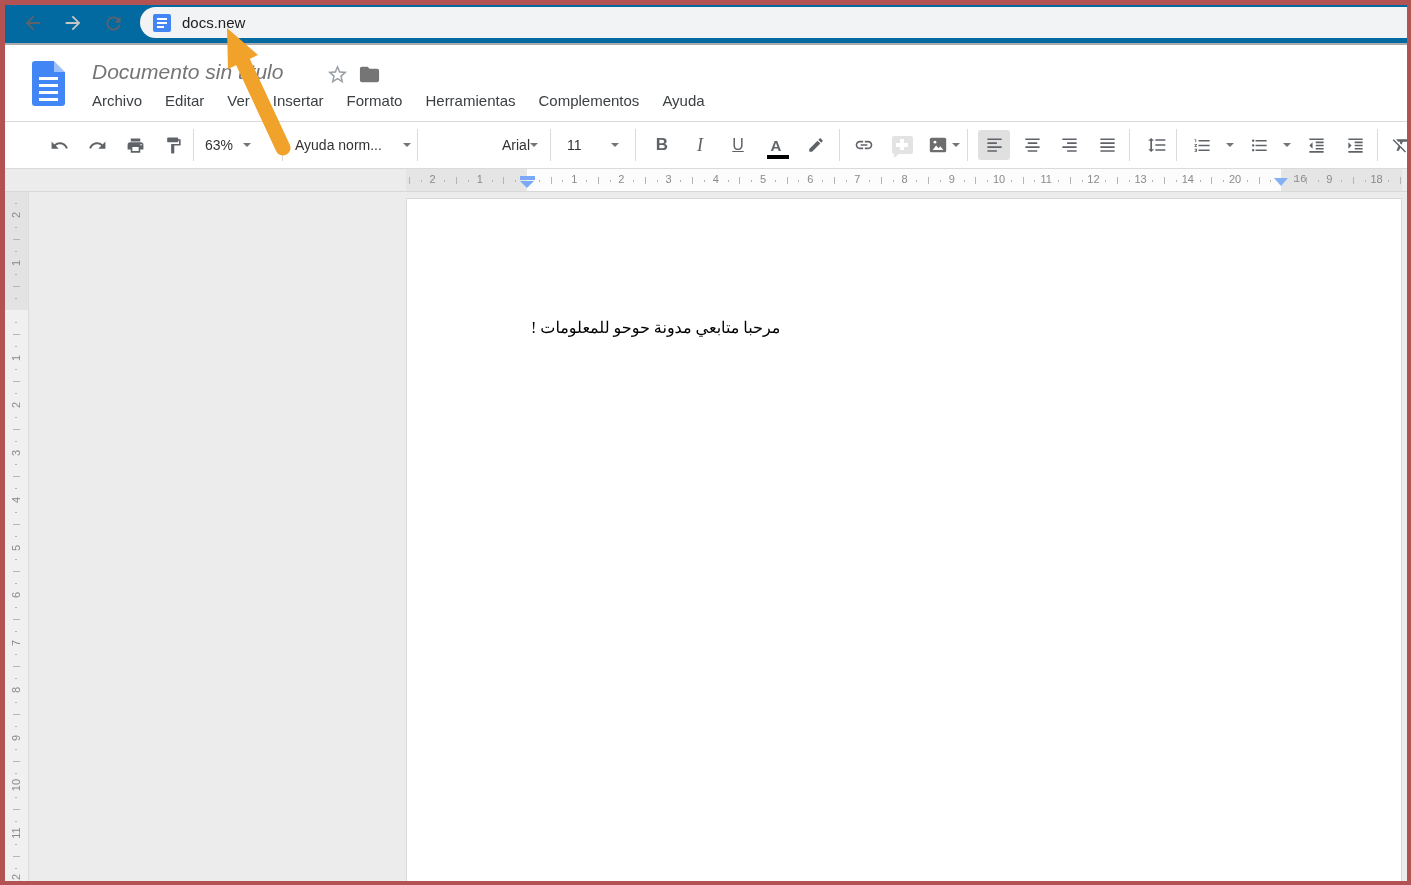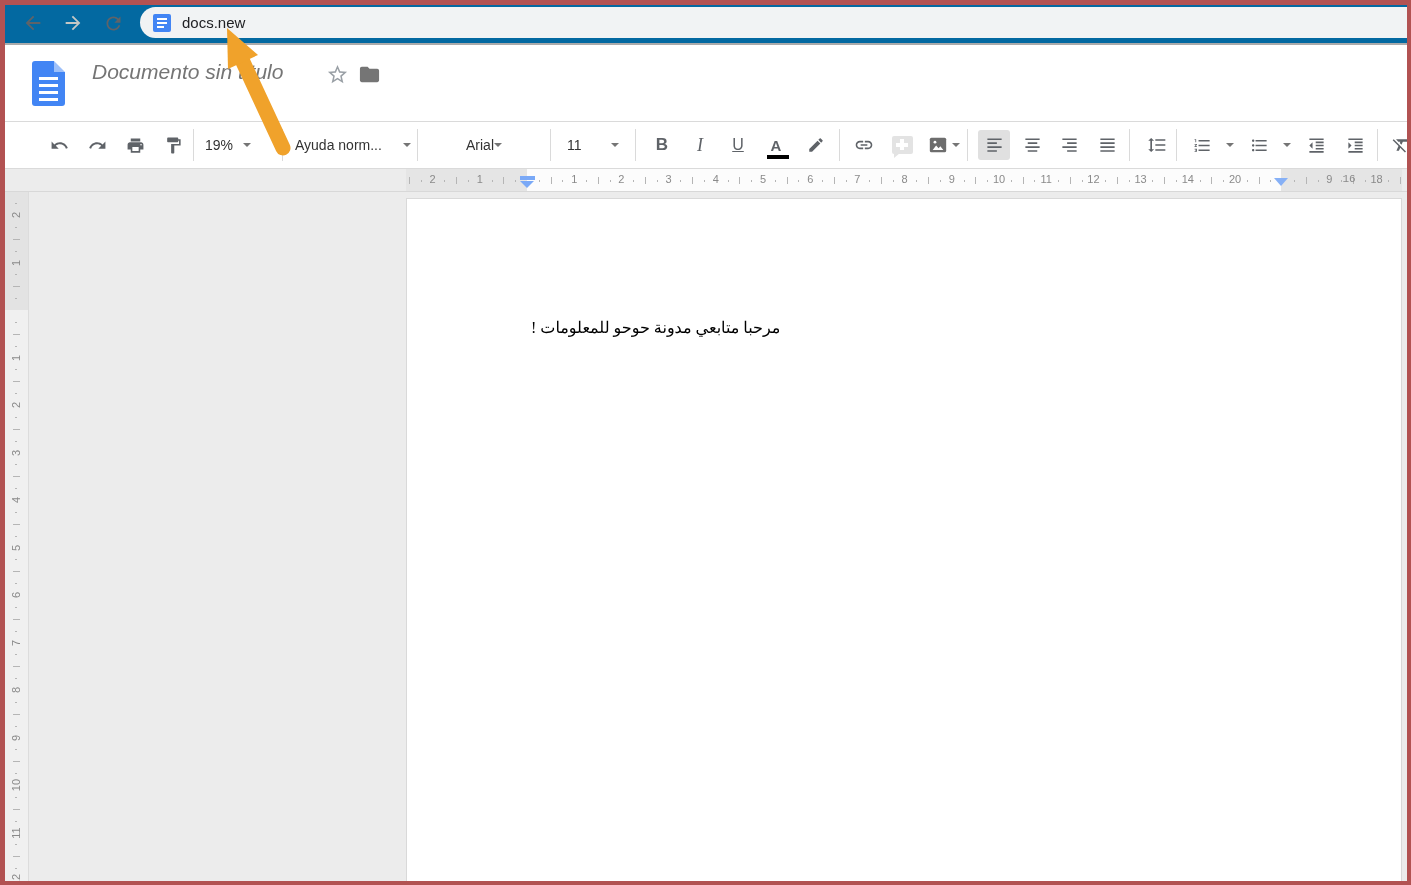--- a/index.html
+++ b/index.html
@@ -113,20 +113,30 @@
   <div class="hdr-ic" style="left:321px;top:58px">
     <svg class="mi" width="23" height="23" viewBox="0 0 24 24" fill="#9aa0a6">
           <path d="M22 9.24l-7.19-.62L12 2 9.19 8.63 2 9.24l5.46 4.73L5.82 21 12 17.27 18.18 21l-1.63-7.03L22 9.24zM12 15.4l-3.76 2.27 1-4.28-3.32-2.88 4.38-.38L12 6.1l1.71 4.04 4.38.38-3.32 2.88 1 4.28L12 15.4z"></path>
         </svg>
   </div>
   <div class="hdr-ic" style="left:353px;top:58px">
     <svg class="mi" width="23" height="23" viewBox="0 0 24 24" fill="#757575">
           <path d="M10 4H4c-1.1 0-1.99.9-1.99 2L2 18c0 1.1.9 2 2 2h16c1.1 0 2-.9 2-2V8c0-1.1-.9-2-2-2h-8l-2-2z"></path>
         </svg>
   </div>
+  <div class="menu-row">
+    <span>Archivo</span>
+    <span>Editar</span>
+    <span>Ver</span>
+    <span>Insertar</span>
+    <span>Formato</span>
+    <span>Herramientas</span>
+    <span>Complementos</span>
+    <span>Ayuda</span>
+  </div>
 
   <div class="toolbar">
     <div class="tb" style="left:38px">
       <svg class="mi" width="19" height="19" viewBox="0 0 24 24" fill="#5f6368">
             <path d="M12.5 8c-2.65 0-5.05.99-6.9 2.6L2 7v9h9l-3.62-3.62c1.39-1.16 3.16-1.88 5.12-1.88 3.54 0 6.55 2.31 7.6 5.5l2.37-.78C21.08 11.03 17.15 8 12.5 8z"></path>
           </svg>
     </div>
     <div class="tb" style="left:76px">
       <svg class="mi" width="19" height="19" viewBox="0 0 24 24" fill="#5f6368">
             <path d="M18.4 10.6C16.55 8.99 14.15 8 11.5 8c-4.65 0-8.58 3.03-9.96 7.22L3.9 16c1.05-3.19 4.05-5.5 7.6-5.5 1.95 0 3.73.72 5.12 1.88L13 16h9V7l-3.6 3.6z"></path>
@@ -138,32 +148,32 @@
           </svg>
     </div>
     <div class="tb" style="left:152px">
       <svg class="mi" width="19" height="19" viewBox="0 0 24 24" fill="#5f6368">
             <path d="M18 4V3c0-.55-.45-1-1-1H5c-.55 0-1 .45-1 1v4c0 .55.45 1 1 1h12c.55 0 1-.45 1-1V6h1v4H9v11c0 .55.45 1 1 1h2c.55 0 1-.45 1-1v-9h8V4h-3z"></path>
           </svg>
     </div>
     <div class="vsep" style="left:188px"></div>
 
     <div class="ctl" style="left:200px">
-      <span class="lbl">19%</span>
+      <span class="lbl">63%</span>
       <span class="dd"></span>
     </div>
     <div class="vsep" style="left:277px"></div>
 
     <div class="ctl" style="left:290px;width:116px;justify-content:space-between">
       <span>Ayuda norm...</span>
       <span class="dd"></span>
     </div>
     <div class="vsep" style="left:412px"></div>
 
-    <div class="ctl" style="left:425px;width:108px;justify-content:center">
+    <div class="ctl" style="left:425px;width:108px;justify-content:flex-end">
       <span>Arial</span>
       <span class="dd"></span>
     </div>
     <div class="vsep" style="left:545px"></div>
 
     <div class="ctl" style="left:562px;width:52px;justify-content:space-between">
       <span>11</span>
       <span class="dd"></span>
     </div>
     <div class="vsep" style="left:630px"></div>
@@ -346,21 +356,21 @@
         <div class="hnum" style="left: 805.2px;">6</div>
         <div class="hnum" style="left: 852.4px;">7</div>
         <div class="hnum" style="left: 899.6px;">8</div>
         <div class="hnum" style="left: 946.8px;">9</div>
         <div class="hnum" style="left: 994px;">10</div>
         <div class="hnum" style="left: 1041.2px;">11</div>
         <div class="hnum" style="left: 1088.4px;">12</div>
         <div class="hnum" style="left: 1135.6px;">13</div>
         <div class="hnum" style="left: 1182.8px;">14</div>
         <div class="hnum" style="left: 1230px;">20</div>
-        <div class="hnum" style="left: 1344px; font-family: Liberation Mono, monospace;">16</div>
+        <div class="hnum" style="left: 1295px; font-family: Liberation Mono, monospace;">16</div>
         <div class="hnum" style="left: 1324.4px;">9</div>
         <div class="hnum" style="left: 1371.6px;">18</div>
       </div>
 
   <div class="workspace">
     <div class="v-ruler" id="v-ruler">
       <div class="v-dark"></div>
     <div class="vtick-dot" style="top: 11.125px;"></div>
           <div class="vtick-dot" style="top: 34.875px;"></div>
           <div class="vtick-half" style="top: 46.75px;"></div>

